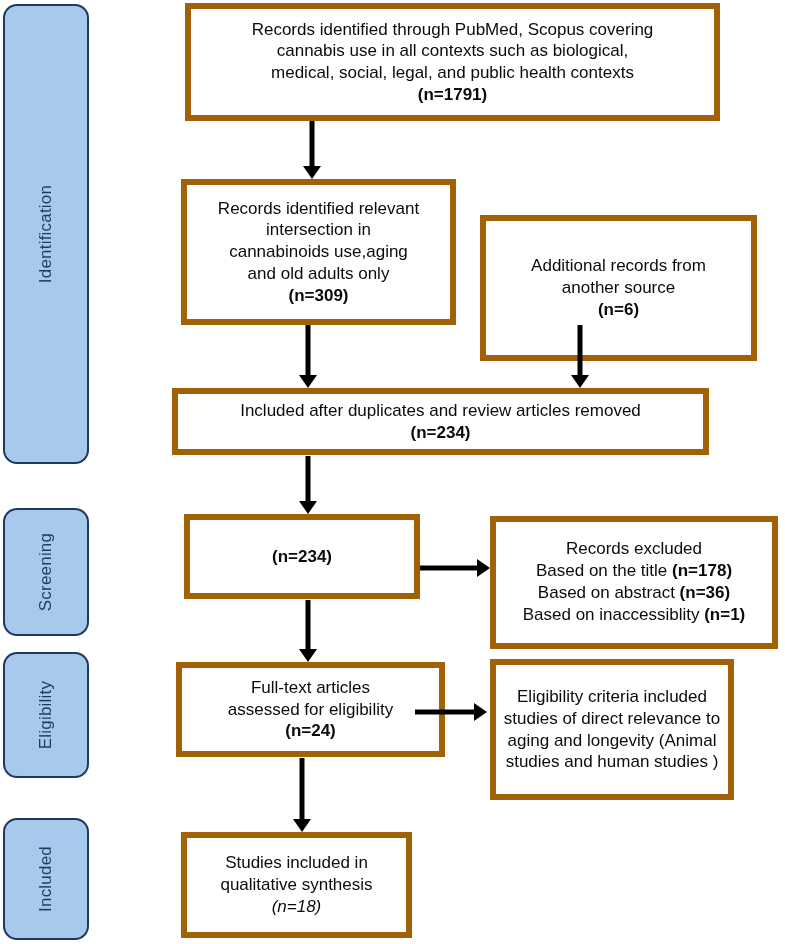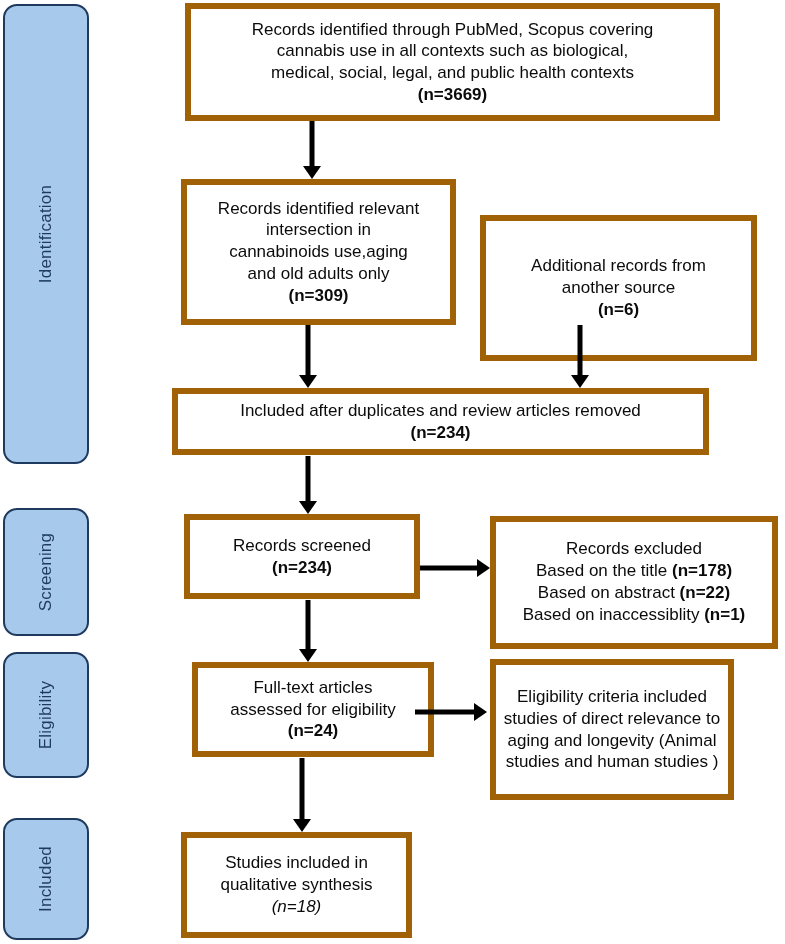--- a/index.html
+++ b/index.html
@@ -145,21 +145,21 @@
 
   <div class="stage-pill" style="left:3px; top:818px; width:86px; height:122px;">
     <span class="pill-label">Included</span>
   </div>
 
   <div class="flow-box" style="left:185px; top:3px; width:535px; height:118px;">
     <div>
       <span class="box-text">Records identified through PubMed, Scopus covering
 cannabis use in all contexts such as biological,
 medical, social, legal, and public health contexts</span>
-      <span class="box-count">(n=3669)</span>
+      <span class="box-count">(n=1791)</span>
     </div>
   </div>
 
   <div class="arrow-v" style="left:300px; top:121px; width:24px; height:58px;">
     <div class="shaft" style="height:46px;"></div>
     <div class="head"></div>
   </div>
 
   <div class="flow-box" style="left:181px; top:179px; width:275px; height:146px;">
     <div>
@@ -196,51 +196,50 @@
     </div>
   </div>
 
   <div class="arrow-v" style="left:296px; top:456px; width:24px; height:58px;">
     <div class="shaft" style="height:46px;"></div>
     <div class="head"></div>
   </div>
 
   <div class="flow-box" style="left:184px; top:514px; width:236px; height:85px;">
     <div>
-      <span class="box-text">Records screened</span>
       <span class="box-count">(n=234)</span>
     </div>
   </div>
 
   <div class="arrow-h" style="left:420px; top:558px; width:70px; height:20px;">
     <div class="shaft" style="width:60px;"></div>
     <div class="head"></div>
   </div>
 
   <div class="flow-box overflowable" style="left:490px; top:516px; width:288px; height:133px;">
     <div>
       <span class="box-text">Records excluded</span>
       <div class="mixed-line">
         <span>Based on the title </span><b>(n=178)</b>
       </div>
       <div class="mixed-line">
-        <span>Based on abstract </span><b>(n=22)</b>
+        <span>Based on abstract </span><b>(n=36)</b>
       </div>
       <div class="mixed-line">
         <span>Based on inaccessiblity </span><b>(n=1)</b>
       </div>
     </div>
   </div>
 
   <div class="arrow-v" style="left:296px; top:600px; width:24px; height:62px;">
     <div class="shaft" style="height:50px;"></div>
     <div class="head"></div>
   </div>
 
-  <div class="flow-box" style="left:192px; top:662px; width:242px; height:95px;">
+  <div class="flow-box" style="left:176px; top:662px; width:269px; height:95px;">
     <div>
       <span class="box-text">Full-text articles
 assessed for eligibility</span>
       <span class="box-count">(n=24)</span>
     </div>
   </div>
 
   <div class="arrow-h" style="left:415px; top:702px; width:72px; height:20px;">
     <div class="shaft" style="width:62px;"></div>
     <div class="head"></div>

